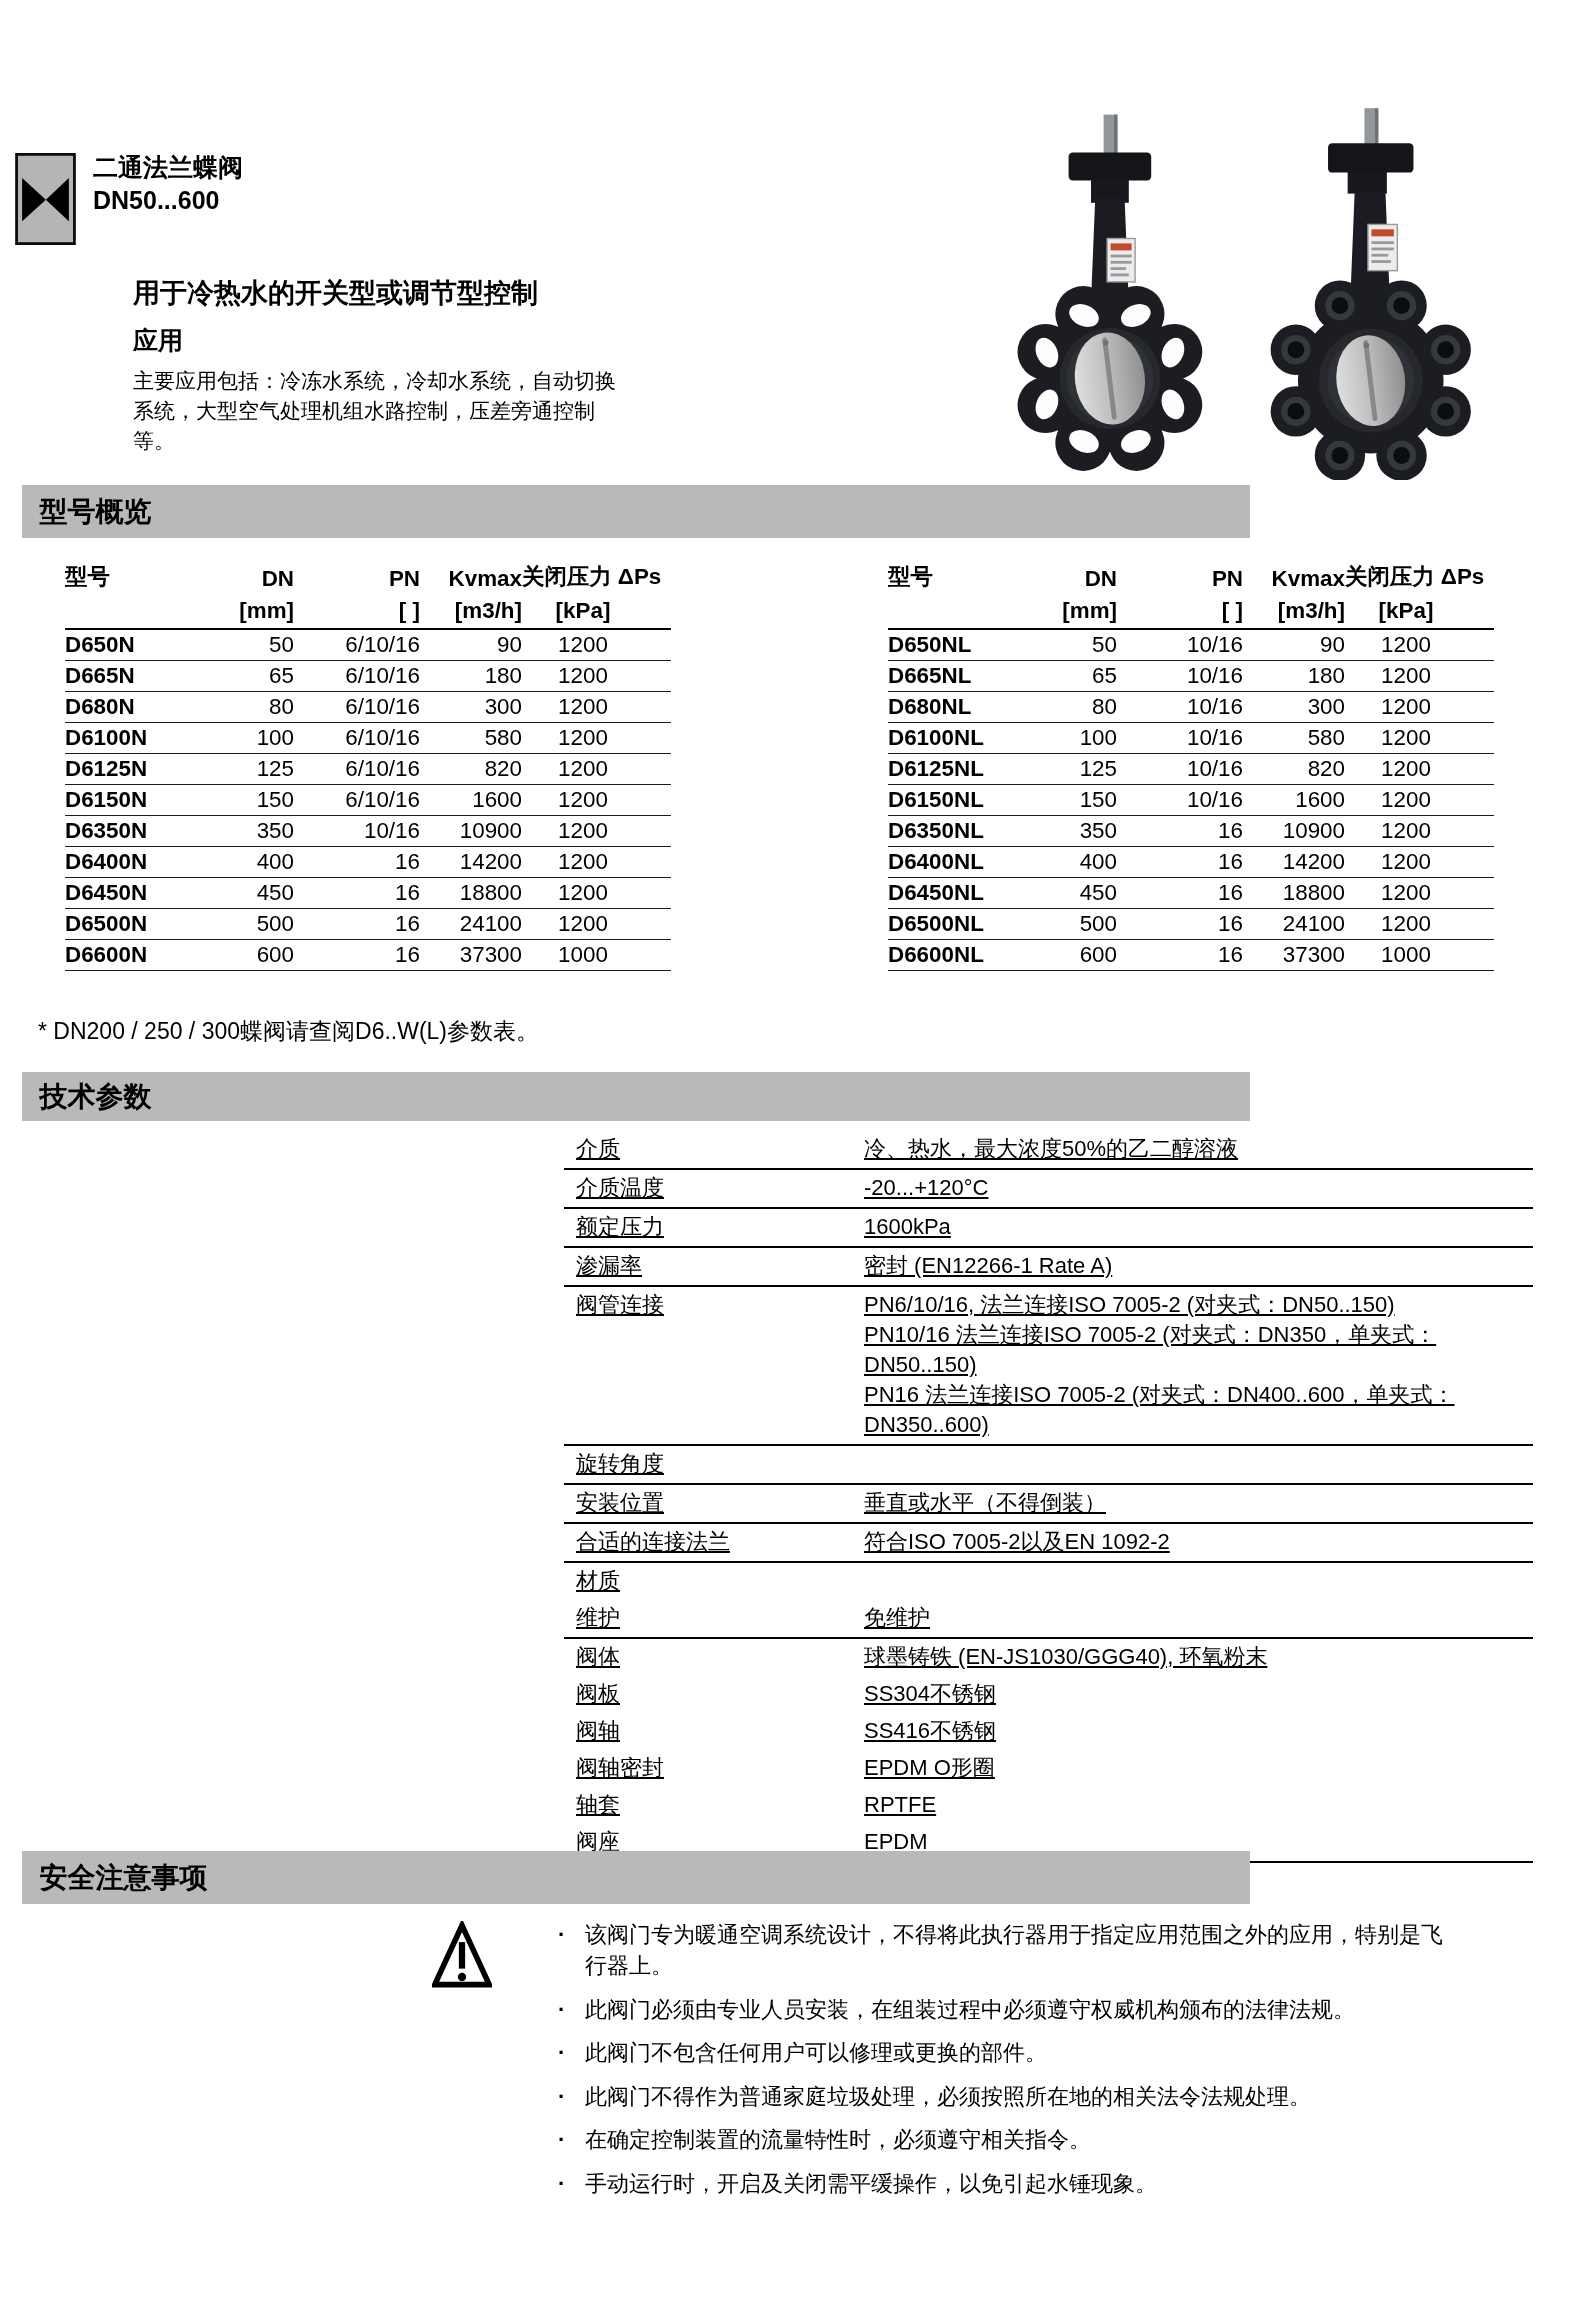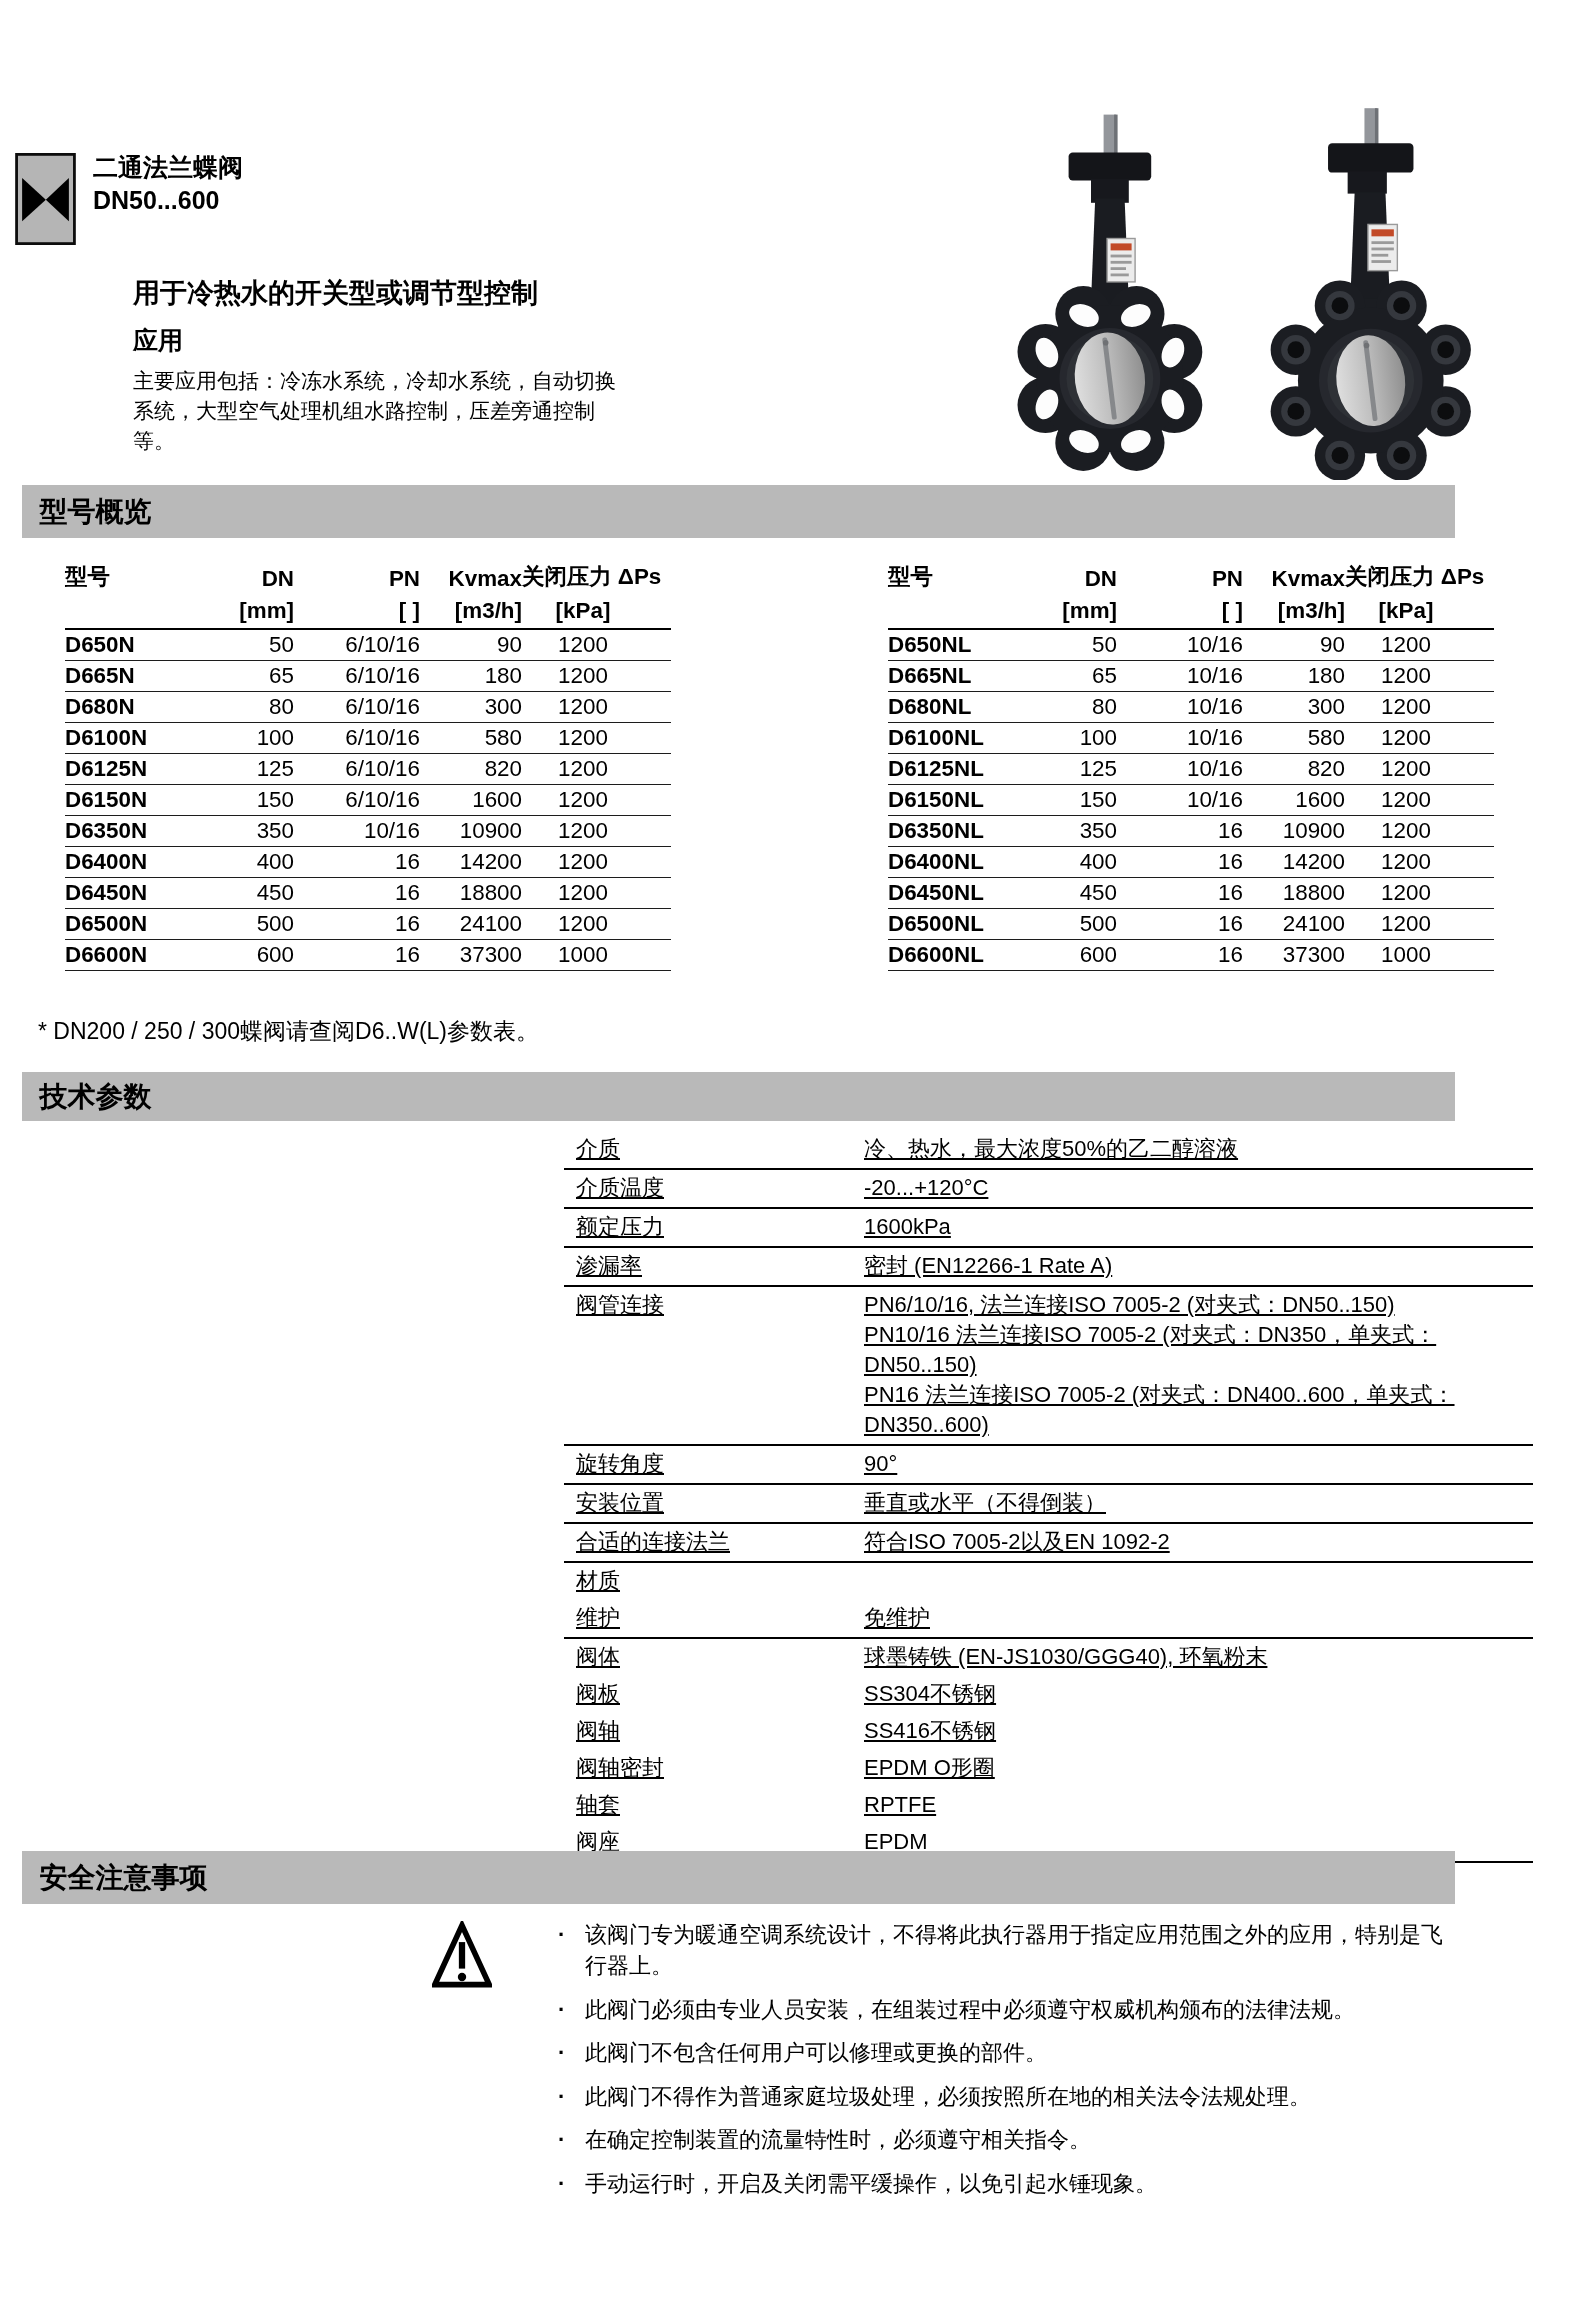--- a/index.html
+++ b/index.html
@@ -11,21 +11,21 @@
   
   .title{position:absolute;left:93px;top:151px;font-size:25px;font-weight:bold;line-height:33px;}
   .subtitle{position:absolute;left:133px;top:275px;font-size:27px;font-weight:bold;}
   .app-heading{position:absolute;left:133px;top:324px;font-size:25px;font-weight:bold;}
   .app-text{position:absolute;left:133px;top:366px;width:497px;font-size:21px;line-height:30px;}
   
   .valve{position:absolute;}
   .valve-l{left:1014px;top:109px;width:196px;height:371px;}
   .valve-r{left:1269px;top:104px;width:207px;height:376px;}
   
-  .bar{position:absolute;left:22px;width:1433px;background:var(--section_bar,#b9b9b9);
+  .bar{position:absolute;left:22px;width:1228px;background:var(--section_bar,#b9b9b9);
        display:flex;align-items:center;font-size:28px;font-weight:bold;padding-left:17.5px;
        box-sizing:border-box;}
   .bar1{top:485px;height:53px;}
   .bar2{top:1072px;height:49px;}
   .bar3{top:1851px;height:53px;}
   
   table.models{position:absolute;top:558px;border-collapse:collapse;table-layout:fixed;
                font-size:22.4px;}
   #tblL{left:65px;width:606px;}
   #tblR{left:888px;width:606px;}
@@ -431,23 +431,20 @@
         <div class="t-value">
           <div>PN6/10/16, 法兰连接ISO 7005-2 (对夹式：DN50..150)</div>
           <div>PN10/16 法兰连接ISO 7005-2 (对夹式：DN350，单夹式：</div>
           <div>DN50..150)</div>
           <div>PN16 法兰连接ISO 7005-2 (对夹式：DN400..600，单夹式：</div>
           <div>DN350..600)</div>
         </div>
       </div>
       <div class="trow">
         <div class="t-label">旋转角度</div>
-        <div class="t-value">
-          <div>90°</div>
-        </div>
       </div>
       <div class="trow">
         <div class="t-label">安装位置</div>
         <div class="t-value">
           <div>垂直或水平（不得倒装）</div>
         </div>
       </div>
       <div class="trow">
         <div class="t-label">合适的连接法兰</div>
         <div class="t-value">

